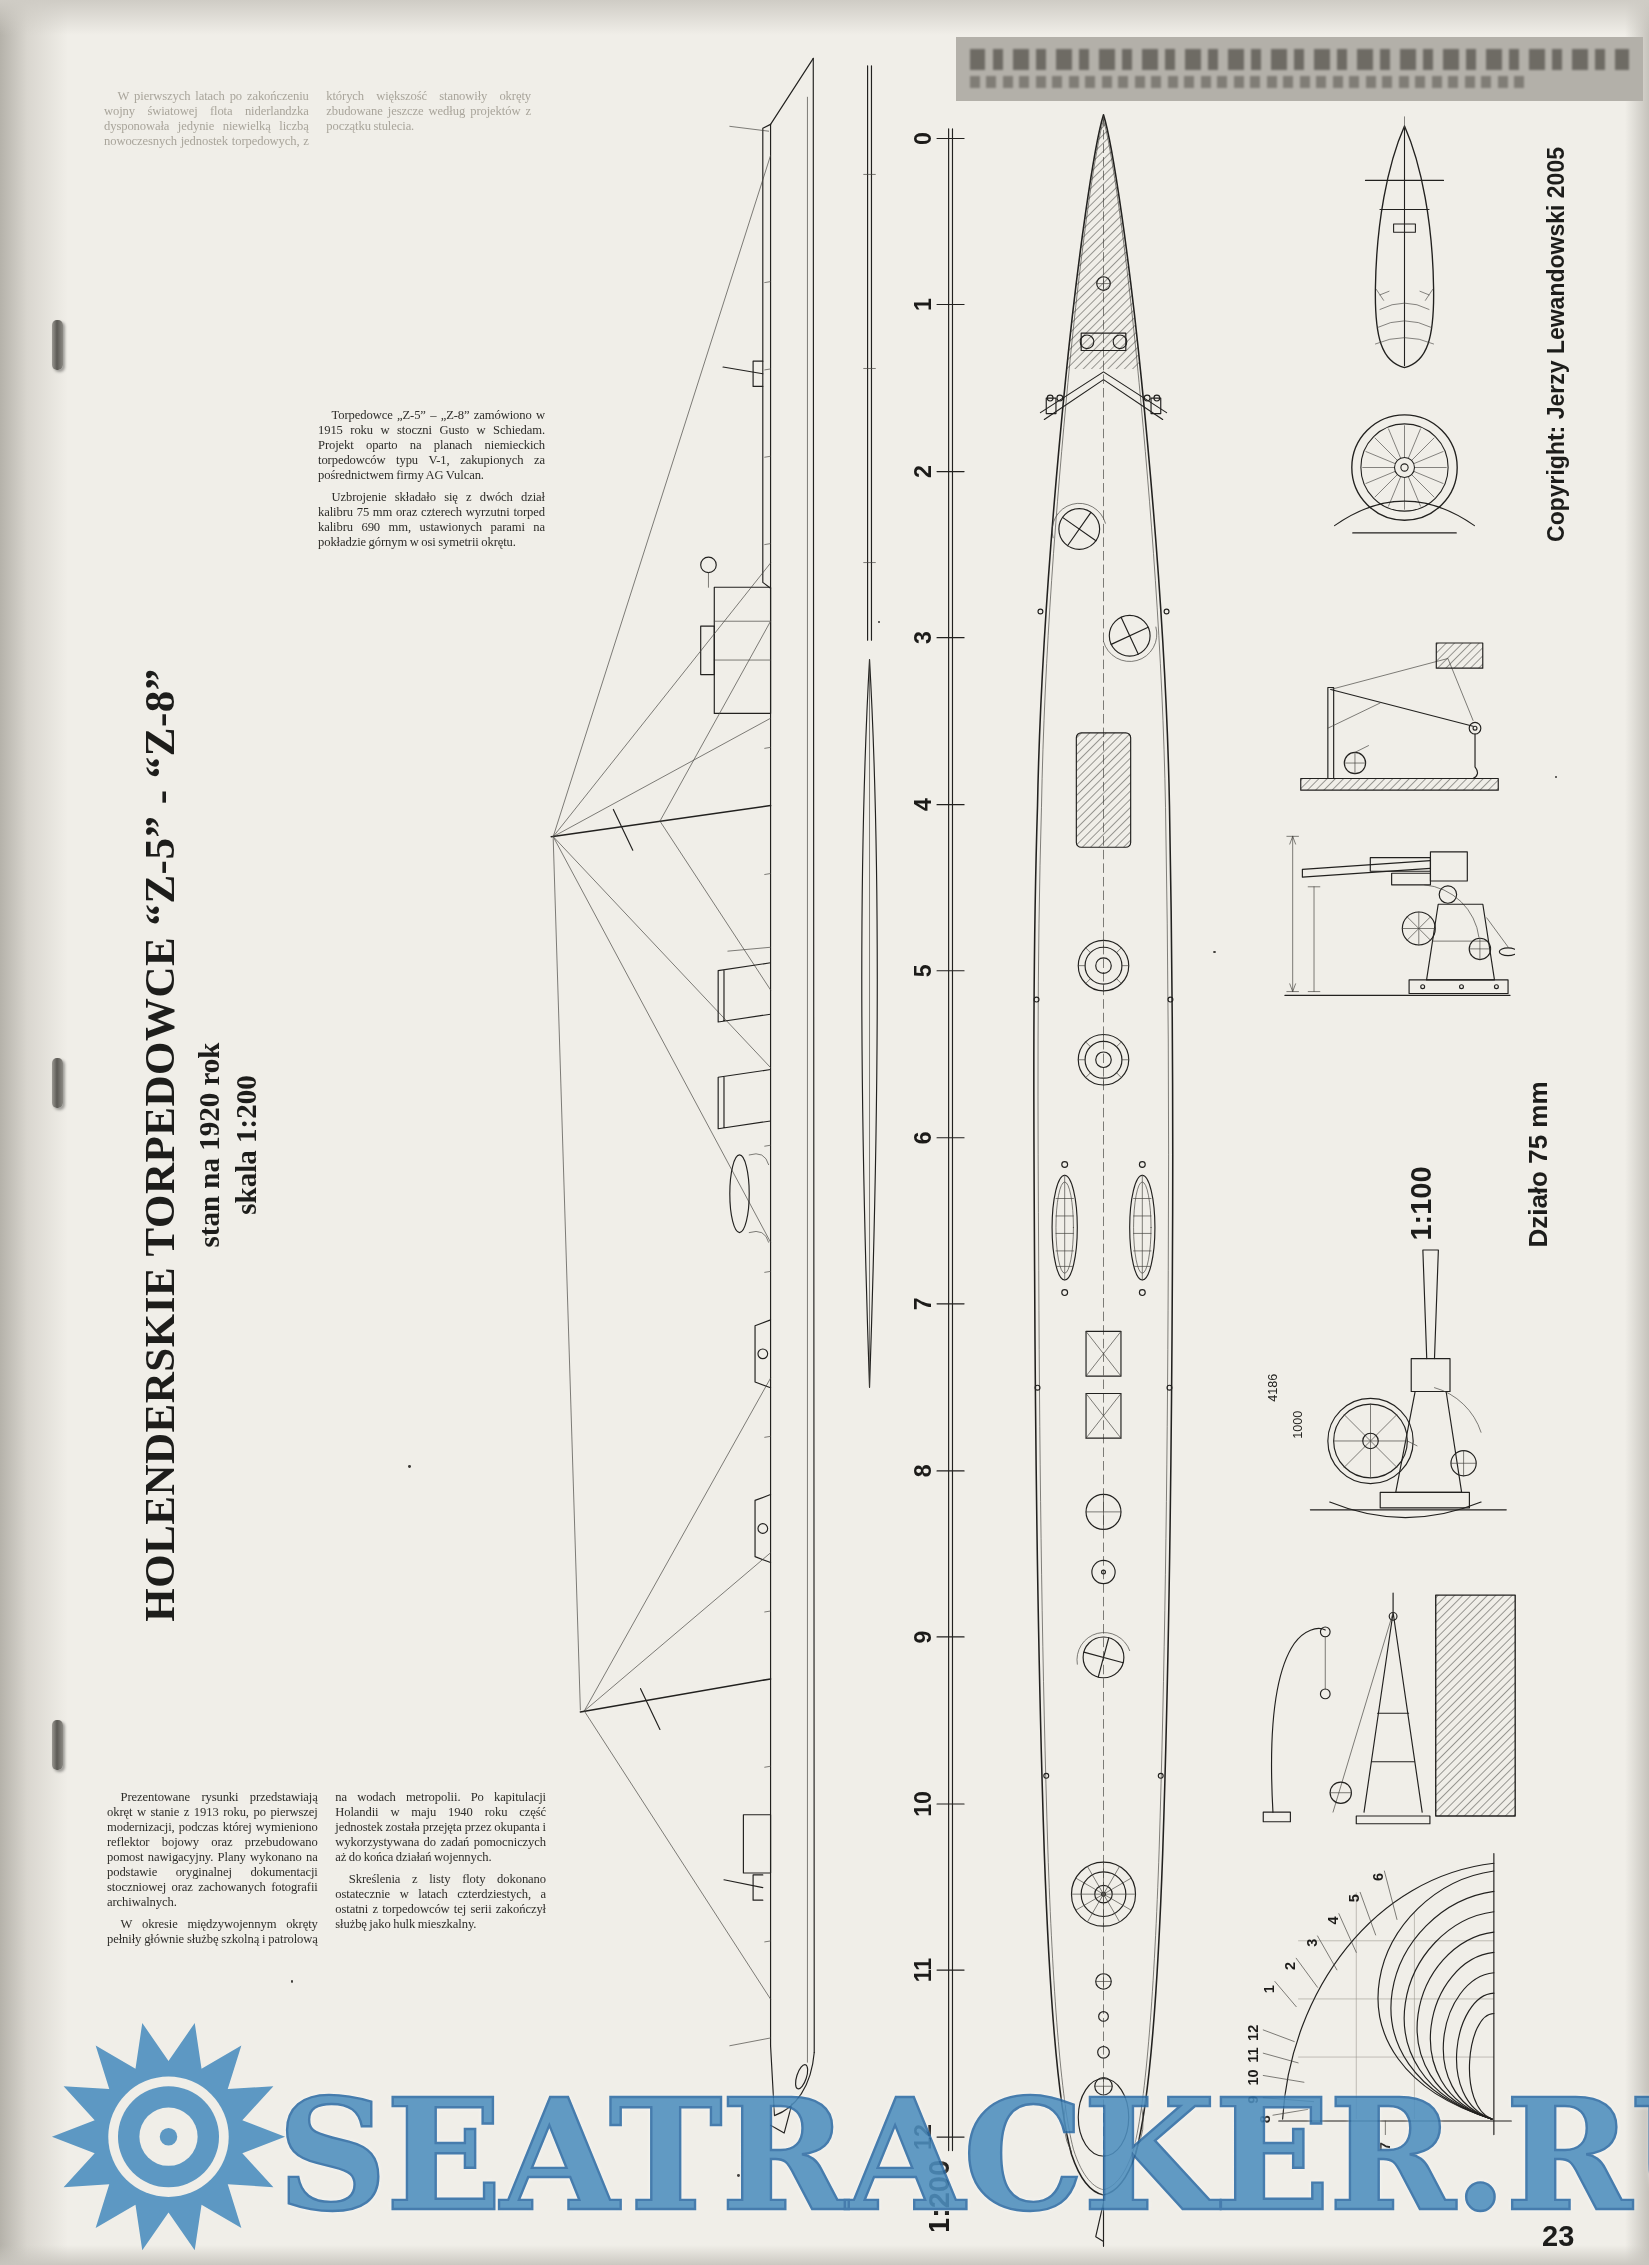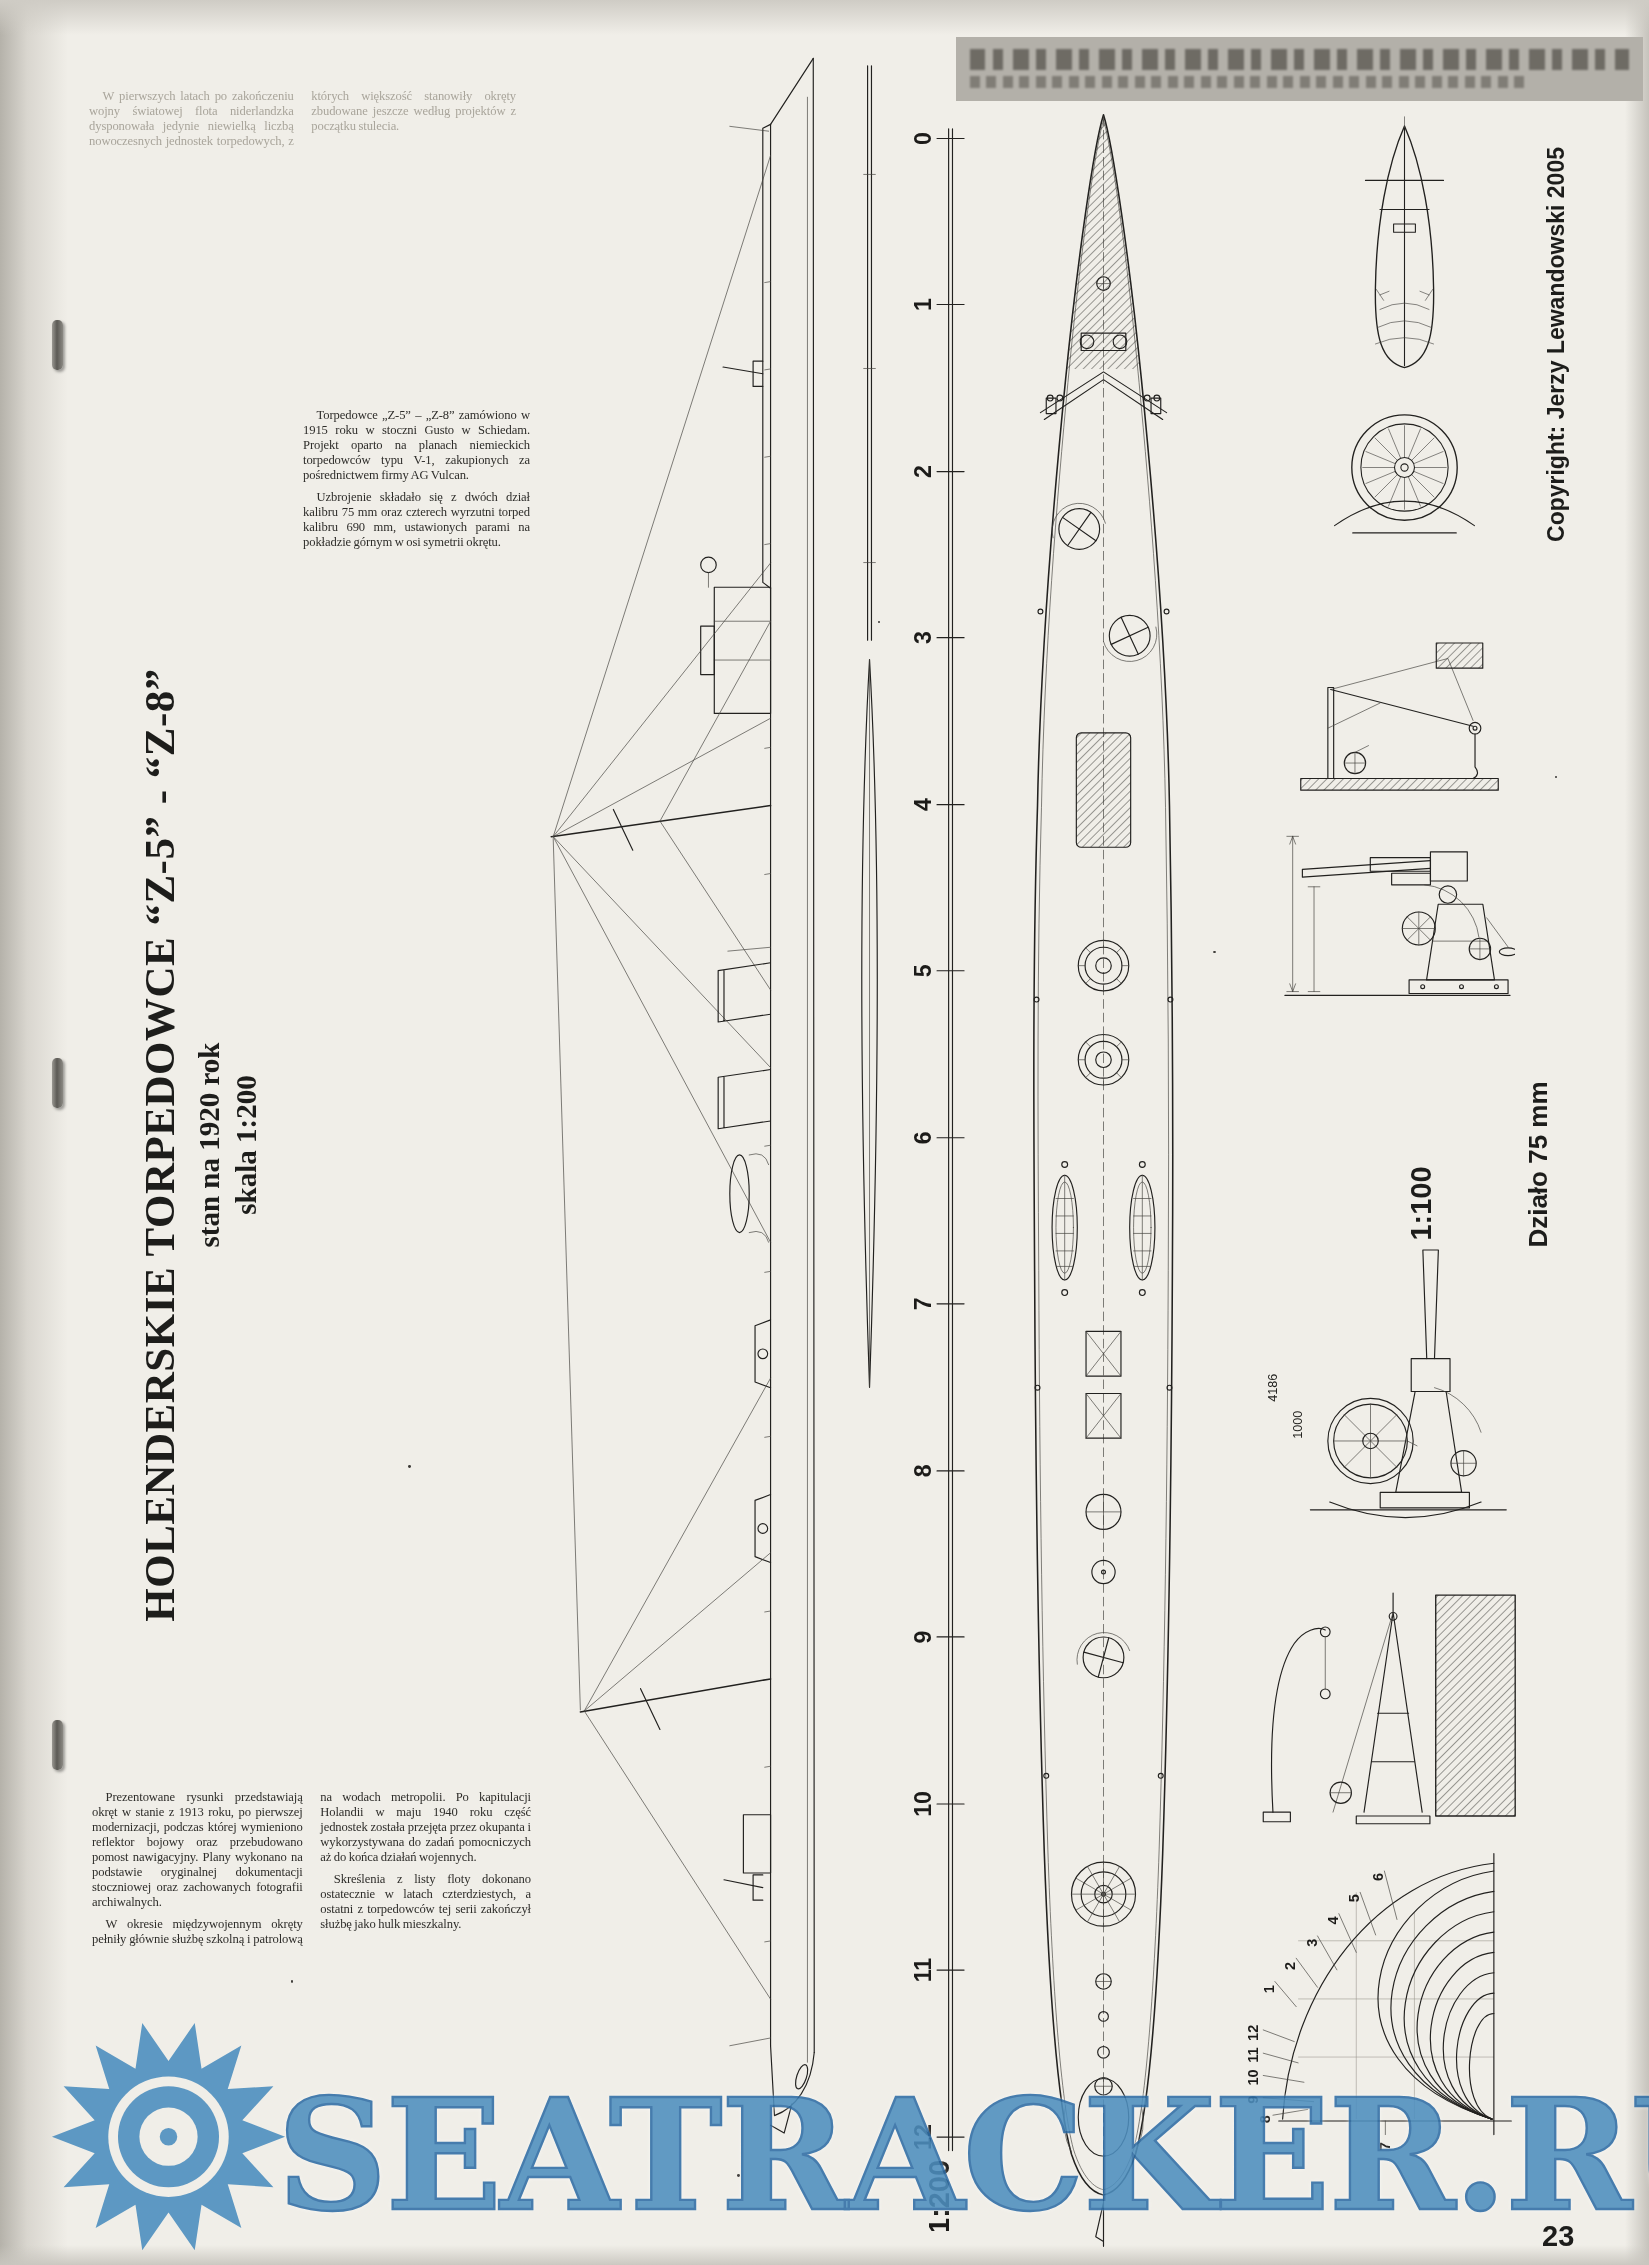--- a/index.html
+++ b/index.html
@@ -48,21 +48,21 @@
   .lbl-dzialo{position:absolute;left:1412px;top:1140px;width:252px;height:49px;z-index:22;
     display:flex;align-items:center;justify-content:center;font-family:"Liberation Sans",sans-serif;
     font-weight:bold;font-size:26px;white-space:nowrap;}
   .dim-lbl{position:absolute;z-index:22;display:flex;align-items:center;justify-content:center;
     font-family:"Liberation Sans",sans-serif;font-size:12.6px;color:#23221f;}
   .dim-4186{left:1239px;top:1378px;width:68px;height:19.4px;}
   .dim-1000{left:1264px;top:1415px;width:68px;height:19.4px;}
 
   
   .txt{position:absolute;z-index:15;text-align:justify;font-size:12.6px;line-height:15px;
-    color:#2e2d2a;letter-spacing:-0.1px;word-spacing:-0.5px;overflow:hidden;filter:blur(0.2px);}
+    color:#2e2d2a;letter-spacing:-0.1px;word-spacing:-0.5px;overflow:hidden;filter:blur(0.2px);margin-left:15px;}
   .txt p{margin:0 0 6.8px;text-indent:13.6px;}
   .txt-faded{color:#a9a59b;filter:blur(0.4px);}
   .col2{column-count:2;column-gap:17.5px;}
 
   .txt-top{left:89px;top:89px;width:427px;height:291px;}
   .txt-left{left:303px;top:408px;width:227px;height:543px;}
   .txt-bottom{left:92px;top:1790px;width:439px;height:335px;}
 
   
   .drw{position:absolute;z-index:20;}

